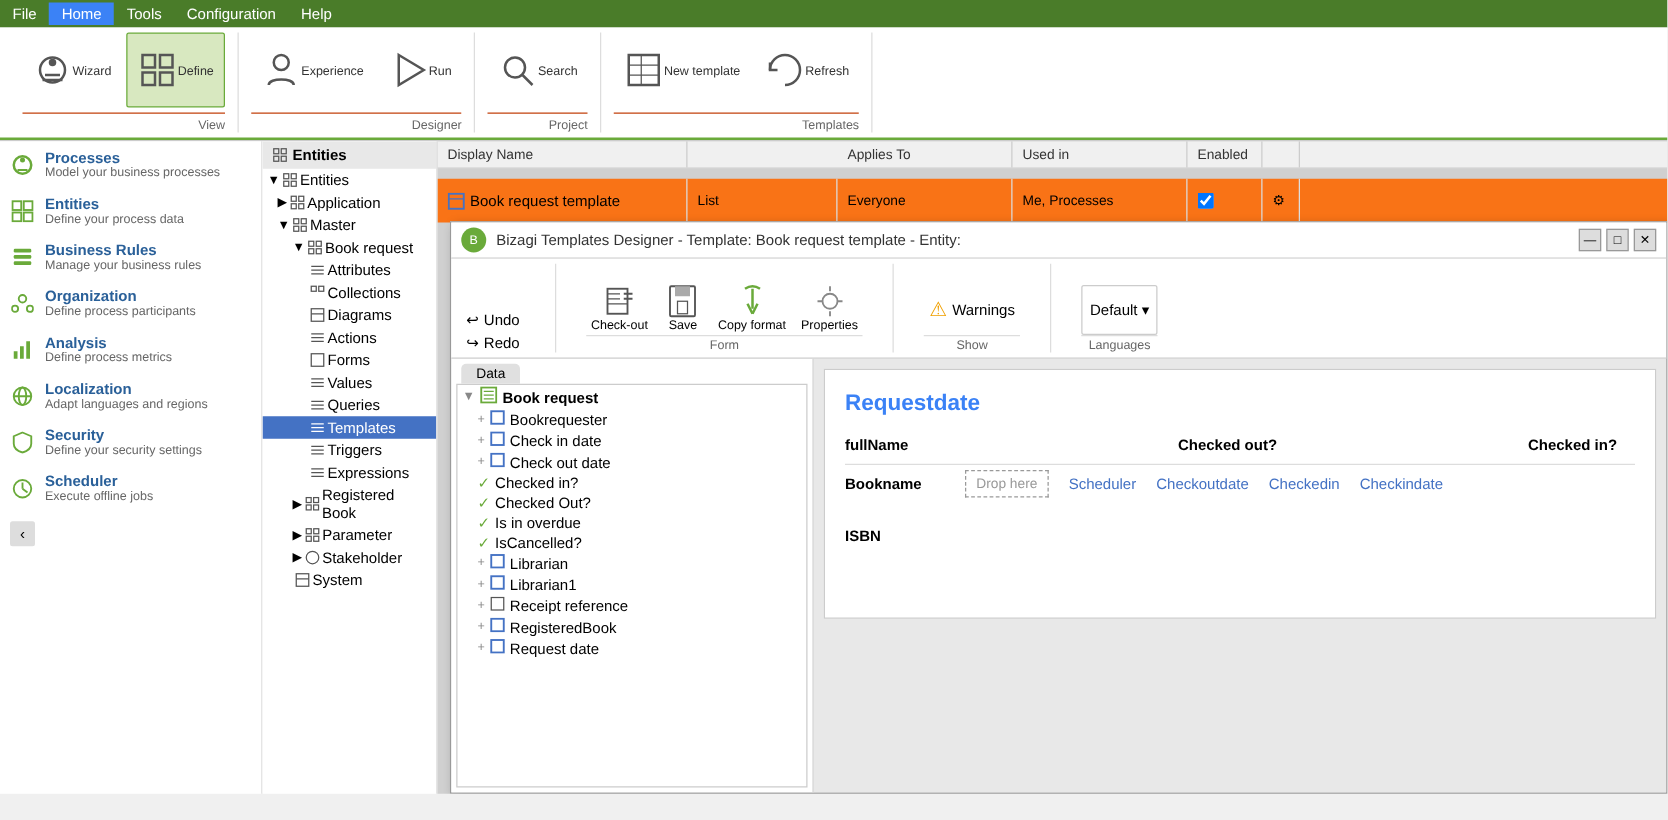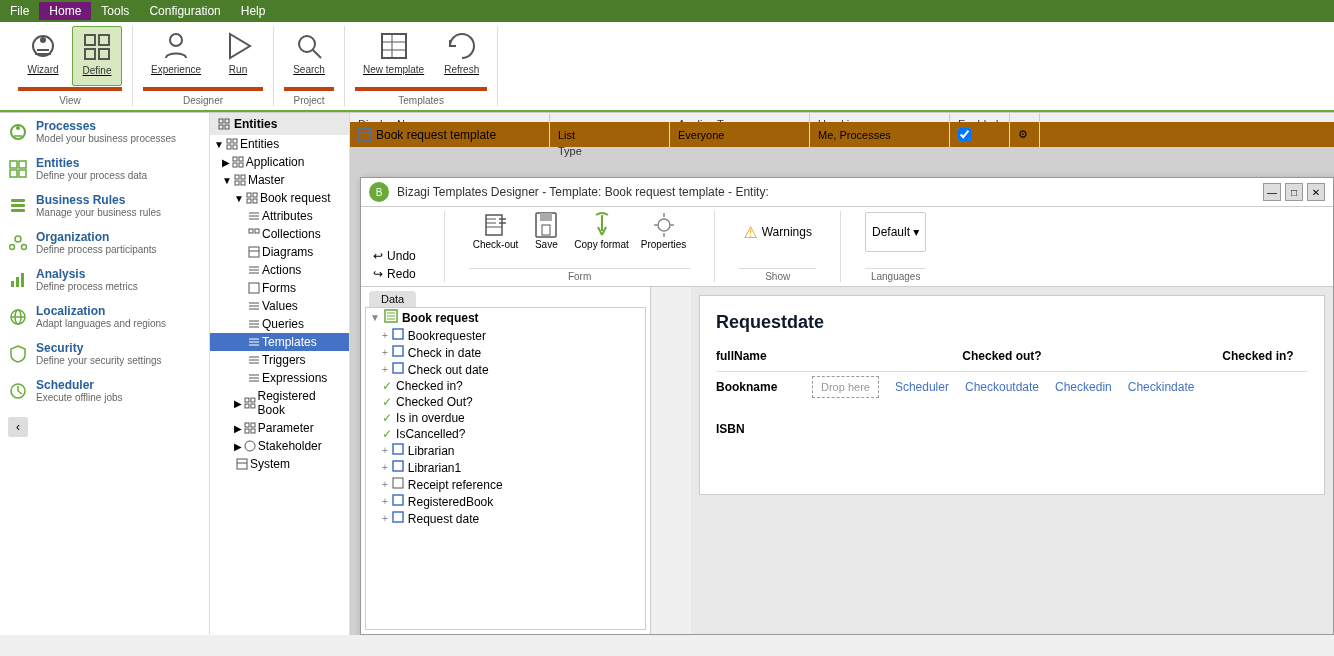--- a/index.html
+++ b/index.html
@@ -1,29 +1,29 @@
 <!DOCTYPE html>
 <html><head>
   <meta charset="utf-8">
   <style>
     * { box-sizing: border-box; margin: 0; padding: 0; font-family: 'Segoe UI', Tahoma, sans-serif; font-size: 12px; }
     body { width: 1334px; height: 656px; overflow: hidden; background: #f0f0f0; }
 
     
     .menu-bar { display: flex; align-items: center; background: #4a7c29; height: 22px; color: white; }
     .menu-item { padding: 2px 10px; cursor: pointer; font-size: 12px; }
-    .menu-item.active { background: #701a75; }
+    .menu-item.active { background: #3b82f6; }
 
     
     .ribbon { background: #f5f5f5; border-bottom: 1px solid #ccc; display: flex; flex-direction: column; }
     .ribbon-content { display: flex; align-items: center; padding: 4px 8px; height: 90px; background: white; border-bottom: 2px solid #6aaa3a; }
     .ribbon-group { display: flex; flex-direction: column; align-items: center; border-right: 1px solid #ddd; padding: 0 10px; height: 80px; }
     .ribbon-group-items { display: flex; align-items: flex-start; flex: 1; gap: 4px; }
-    .ribbon-group-label { font-size: 10px; color: #666; margin-top: auto; padding-top: 4px; border-top: 4px solid #c2410c; width: 100%; text-align: center; }
-    .ribbon-btn { display: flex; flex-direction: column; align-items: center; justify-content: flex-start; padding: 4px 8px; cursor: pointer; border-radius: 2px; min-width: 50px; height: 60px; text-decoration: underline; }
+    .ribbon-group-label { font-size: 10px; color: #666; margin-top: auto; padding-top: 4px; border-top: 1px solid #c2410c; width: 100%; text-align: right; }
+    .ribbon-btn { display: flex; flex-direction: row; align-items: center; justify-content: center; padding: 4px 8px; cursor: pointer; border-radius: 2px; min-width: 50px; height: 60px; }
     .ribbon-btn.active { background: #d8e8c0; border: 1px solid #6aaa3a; }
     .ribbon-btn-icon { width: 32px; height: 32px; display: flex; align-items: center; justify-content: center; font-size: 20px; }
     .ribbon-btn-label { font-size: 10px; text-align: center; color: #333; margin-top: 2px; }
 
     
     .main-layout { display: flex; height: calc(656px - 22px - 112px); }
 
     
     .sidebar { width: 210px; background: white; border-right: 1px solid #ddd; overflow-y: auto; flex-shrink: 0; }
     .sidebar-item { display: flex; align-items: center; padding: 6px 8px; cursor: pointer; gap: 8px; }
@@ -47,60 +47,60 @@
     
     .entity-table-header { display: flex; background: #f0f0f0; border-bottom: 1px solid #ccc; height: 22px; position: absolute; top: 0; left: 0; right: 0; }
     .entity-col { padding: 2px 8px; border-right: 1px solid #ccc; font-size: 11px; color: #333; display: flex; align-items: center; }
     .entity-col.display-name { width: 200px; }
     .entity-col.type { width: 120px; margin-top: 36px; }
     .entity-col.applies { width: 140px; }
     .entity-col.used-in { width: 140px; }
     .entity-col.enabled { width: 60px; }
 
     
-    .entity-row { display: flex; background: #a16207; height: 25px; position: absolute; top: 9px; left: 0; right: 0; }
+    .entity-row { display: flex; background: #f97316; height: 35px; position: absolute; top: 30px; left: 0; right: 0; }
     .entity-cell { padding: 2px 8px; border-right: 1px solid #ddd; font-size: 11px; display: flex; align-items: center; gap: 4px; }
     .entity-cell.display-name { width: 200px; }
     .entity-cell.type { width: 120px; }
     .entity-cell.applies { width: 140px; }
     .entity-cell.used-in { width: 140px; }
     .entity-cell.enabled { width: 60px; }
 
     
     .modal-overlay { position: absolute; top: 44px; left: 0; right: 0; bottom: 0; }
     .modal { position: absolute; top: 20px; left: 10px; right: 0; bottom: 0; background: #f0f0f0; border: 1px solid #999; box-shadow: 3px 3px 8px rgba(0,0,0,0.3); display: flex; flex-direction: column; }
     .modal-title-bar { display: flex; align-items: center; background: white; border-bottom: 1px solid #ccc; padding: 4px 8px; gap: 8px; }
     .modal-title-icon { width: 20px; height: 20px; background: #6aaa3a; border-radius: 50%; display: flex; align-items: center; justify-content: center; color: white; font-size: 10px; }
     .modal-title-text { flex: 1; font-size: 12px; color: #333; }
     .modal-controls { display: flex; gap: 4px; }
     .modal-ctrl-btn { width: 18px; height: 18px; background: #ddd; border: 1px solid #999; display: flex; align-items: center; justify-content: center; cursor: pointer; font-size: 10px; }
 
     
     .modal-ribbon { display: flex; background: white; border-bottom: 1px solid #ccc; padding: 4px 8px; gap: 16px; align-items: flex-end; height: 80px; }
     .modal-ribbon-group { display: flex; flex-direction: column; }
     .modal-ribbon-group-items { display: flex; gap: 4px; flex: 1; }
-    .modal-ribbon-group-label { font-size: 10px; color: #666; text-align: center; border-top: 1px solid #ddd; padding-top: 2px; margin-top: 16px; }
+    .modal-ribbon-group-label { font-size: 10px; color: #666; text-align: center; border-top: 1px solid #ddd; padding-top: 2px; margin-top: 0; }
     .modal-btn { display: flex; flex-direction: column; align-items: center; cursor: pointer; padding: 2px 4px; border-radius: 2px; min-width: 40px; }
     .modal-btn-icon { font-size: 18px; height: 28px; display: flex; align-items: center; }
     .modal-btn-label { font-size: 10px; }
     .modal-ribbon-sep { width: 1px; background: #ddd; margin: 0 8px; align-self: stretch; }
     .undo-redo { display: flex; flex-direction: column; gap: 2px; }
     .small-btn { display: flex; align-items: center; gap: 4px; cursor: pointer; padding: 1px 4px; font-size: 11px; }
 
     
-    .modal-content { display: flex; flex: 1; overflow: hidden; gap: 40px; }
+    .modal-content { display: flex; flex: 1; overflow: hidden; }
     .modal-left { width: 290px; background: white; border-right: 1px solid #ccc; display: flex; flex-direction: column; }
     .modal-tab { background: #e0e0e0; padding: 2px 12px; font-size: 11px; border-top-left-radius: 4px; border-top-right-radius: 4px; display: inline-block; margin-top: 4px; margin-left: 8px; cursor: pointer; }
     .modal-left-content { flex: 1; background: white; border: 1px solid #ccc; margin: 0 4px 4px 4px; overflow-y: auto; }
     .data-tree-node { display: flex; align-items: center; gap: 4px; padding: 1px 4px; cursor: pointer; font-size: 11px; }
 
     
     .modal-right { flex: 1; background: #e8e8e8; padding: 8px; overflow: auto; }
     .form-canvas { background: white; border: 1px solid #ccc; min-height: 200px; padding: 16px; }
-    .form-title { font-size: 18px; font-weight: bold; color: #0f172a; margin-bottom: 16px; }
+    .form-title { font-size: 18px; font-weight: bold; color: #3b82f6; margin-bottom: 16px; }
     .form-row { display: flex; gap: 16px; margin-bottom: 8px; align-items: center; }
     .form-label { font-weight: bold; font-size: 12px; min-width: 80px; }
     .form-drop-area { border: 1px dashed #999; padding: 4px 8px; min-width: 60px; text-align: center; font-size: 11px; color: #999; }
     .form-field-blue { color: #4472c4; font-size: 12px; cursor: pointer; }
     .isbn-row { display: flex; align-items: center; margin-top: 24px; }
     .isbn-label { font-weight: bold; font-size: 12px; }
   </style>
 </head>
 <body>
 

